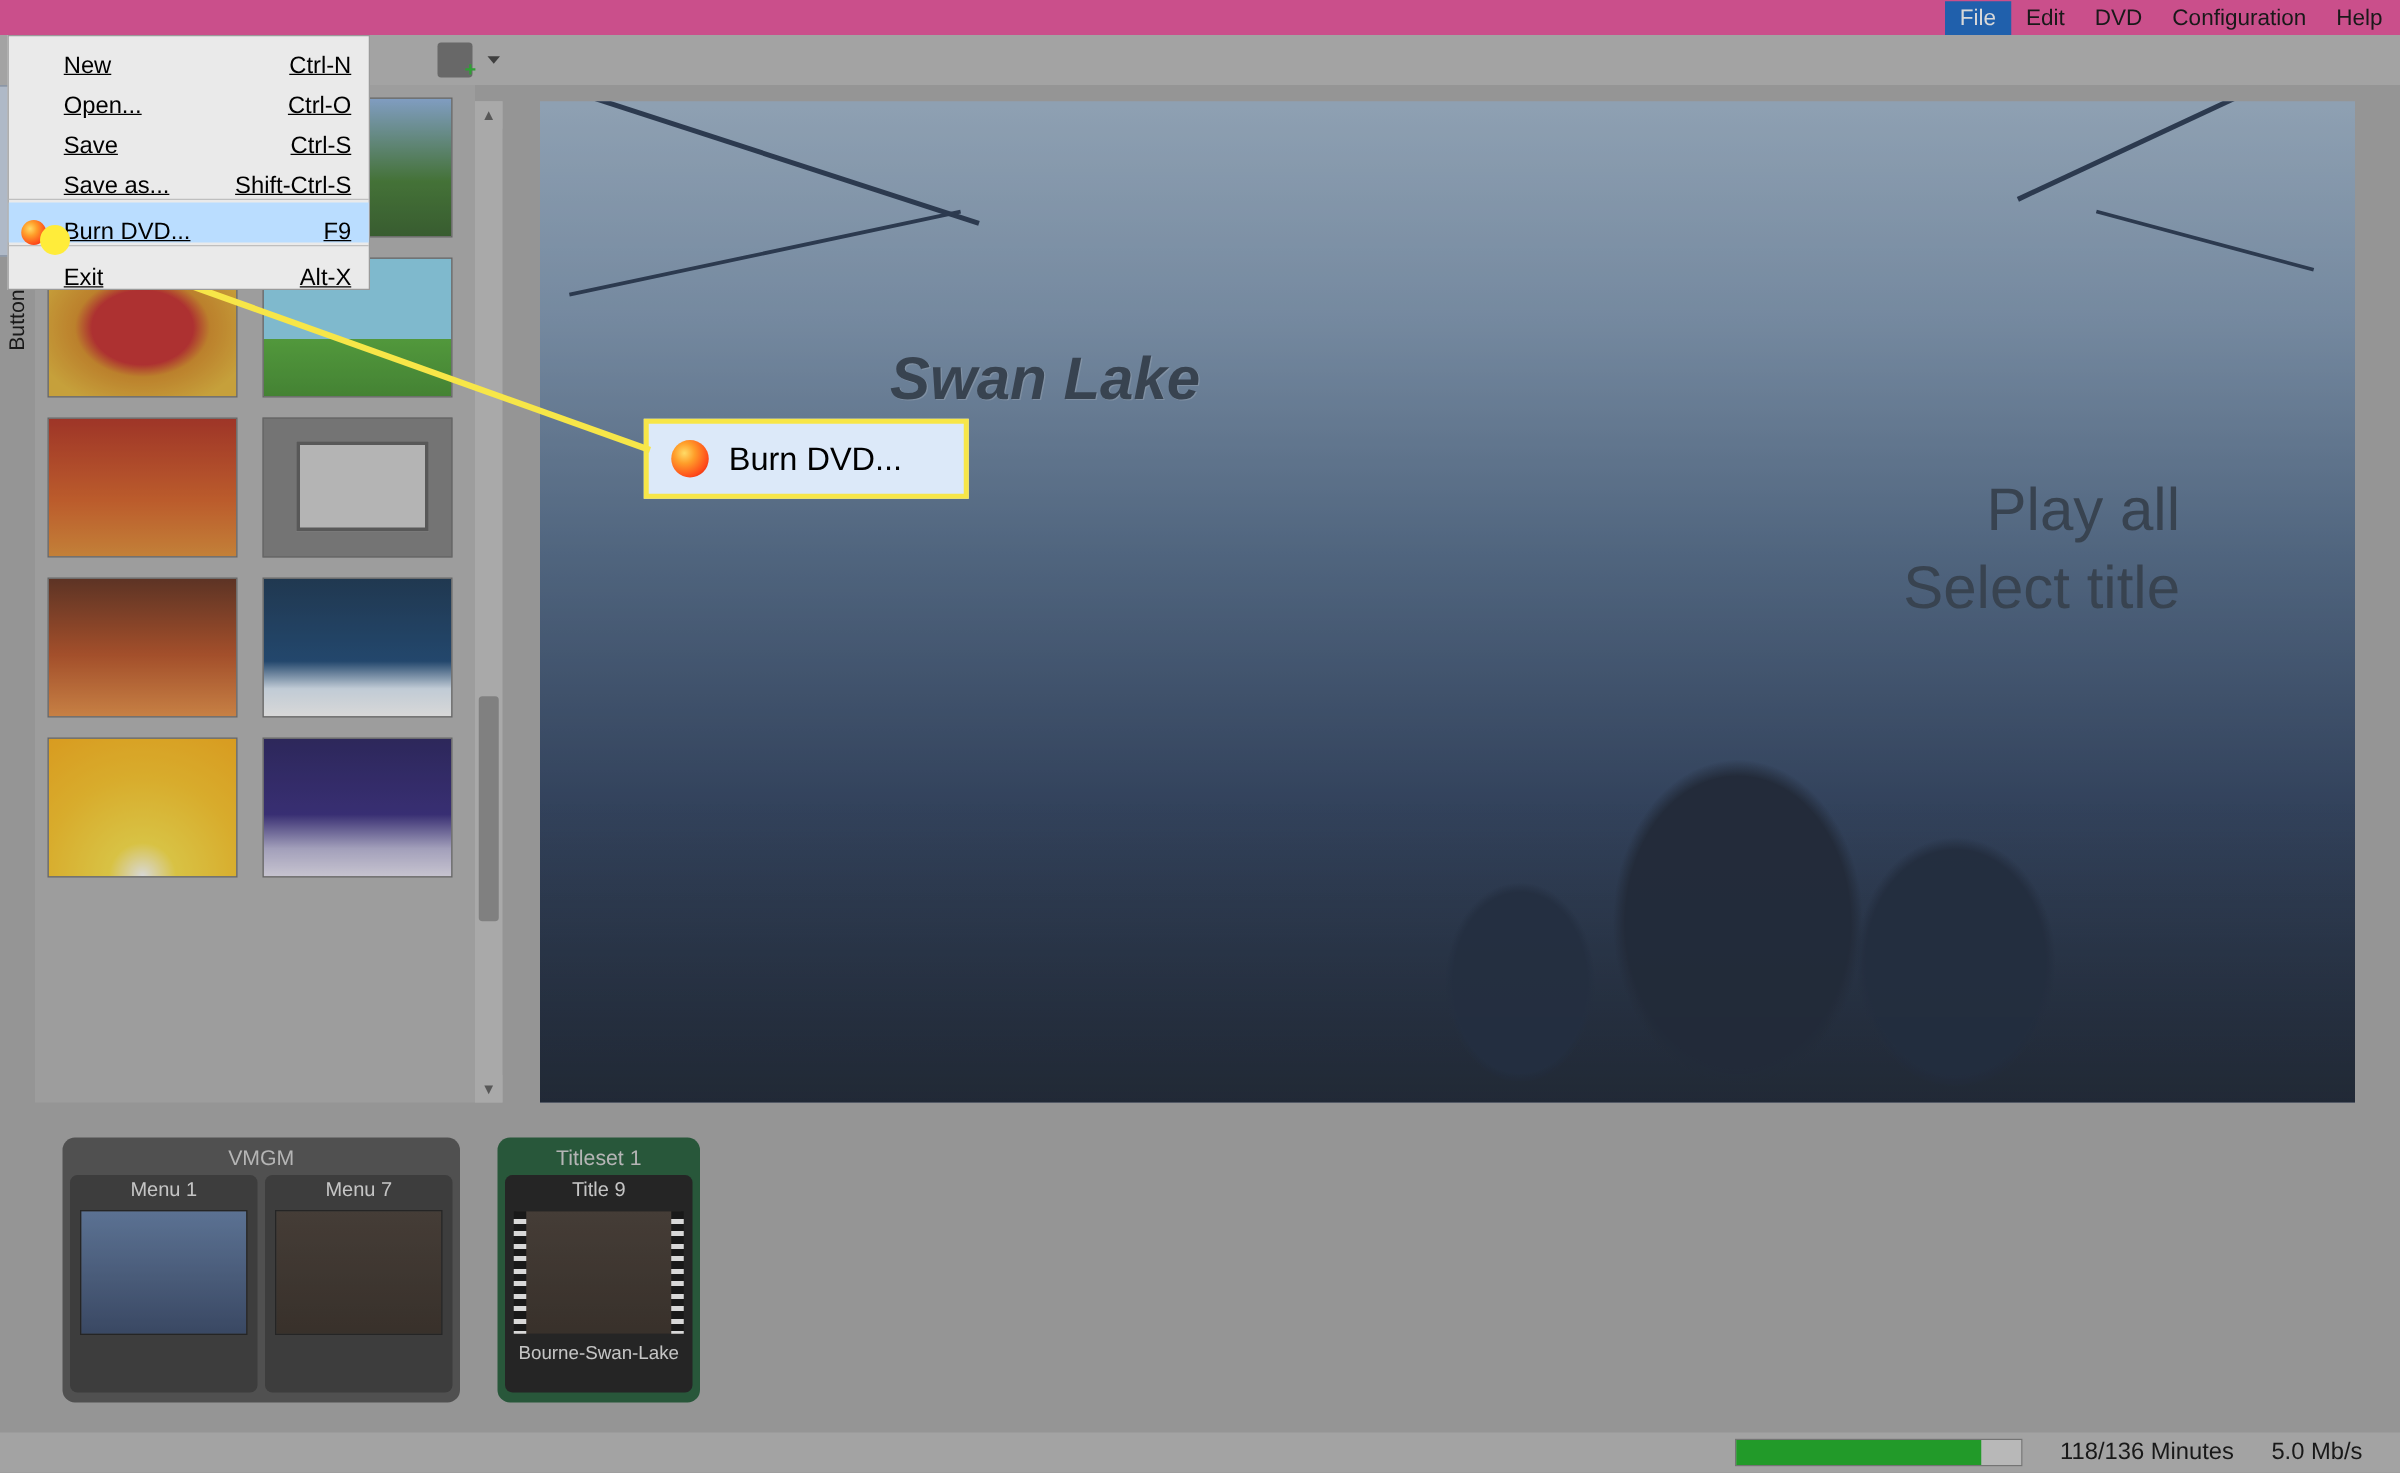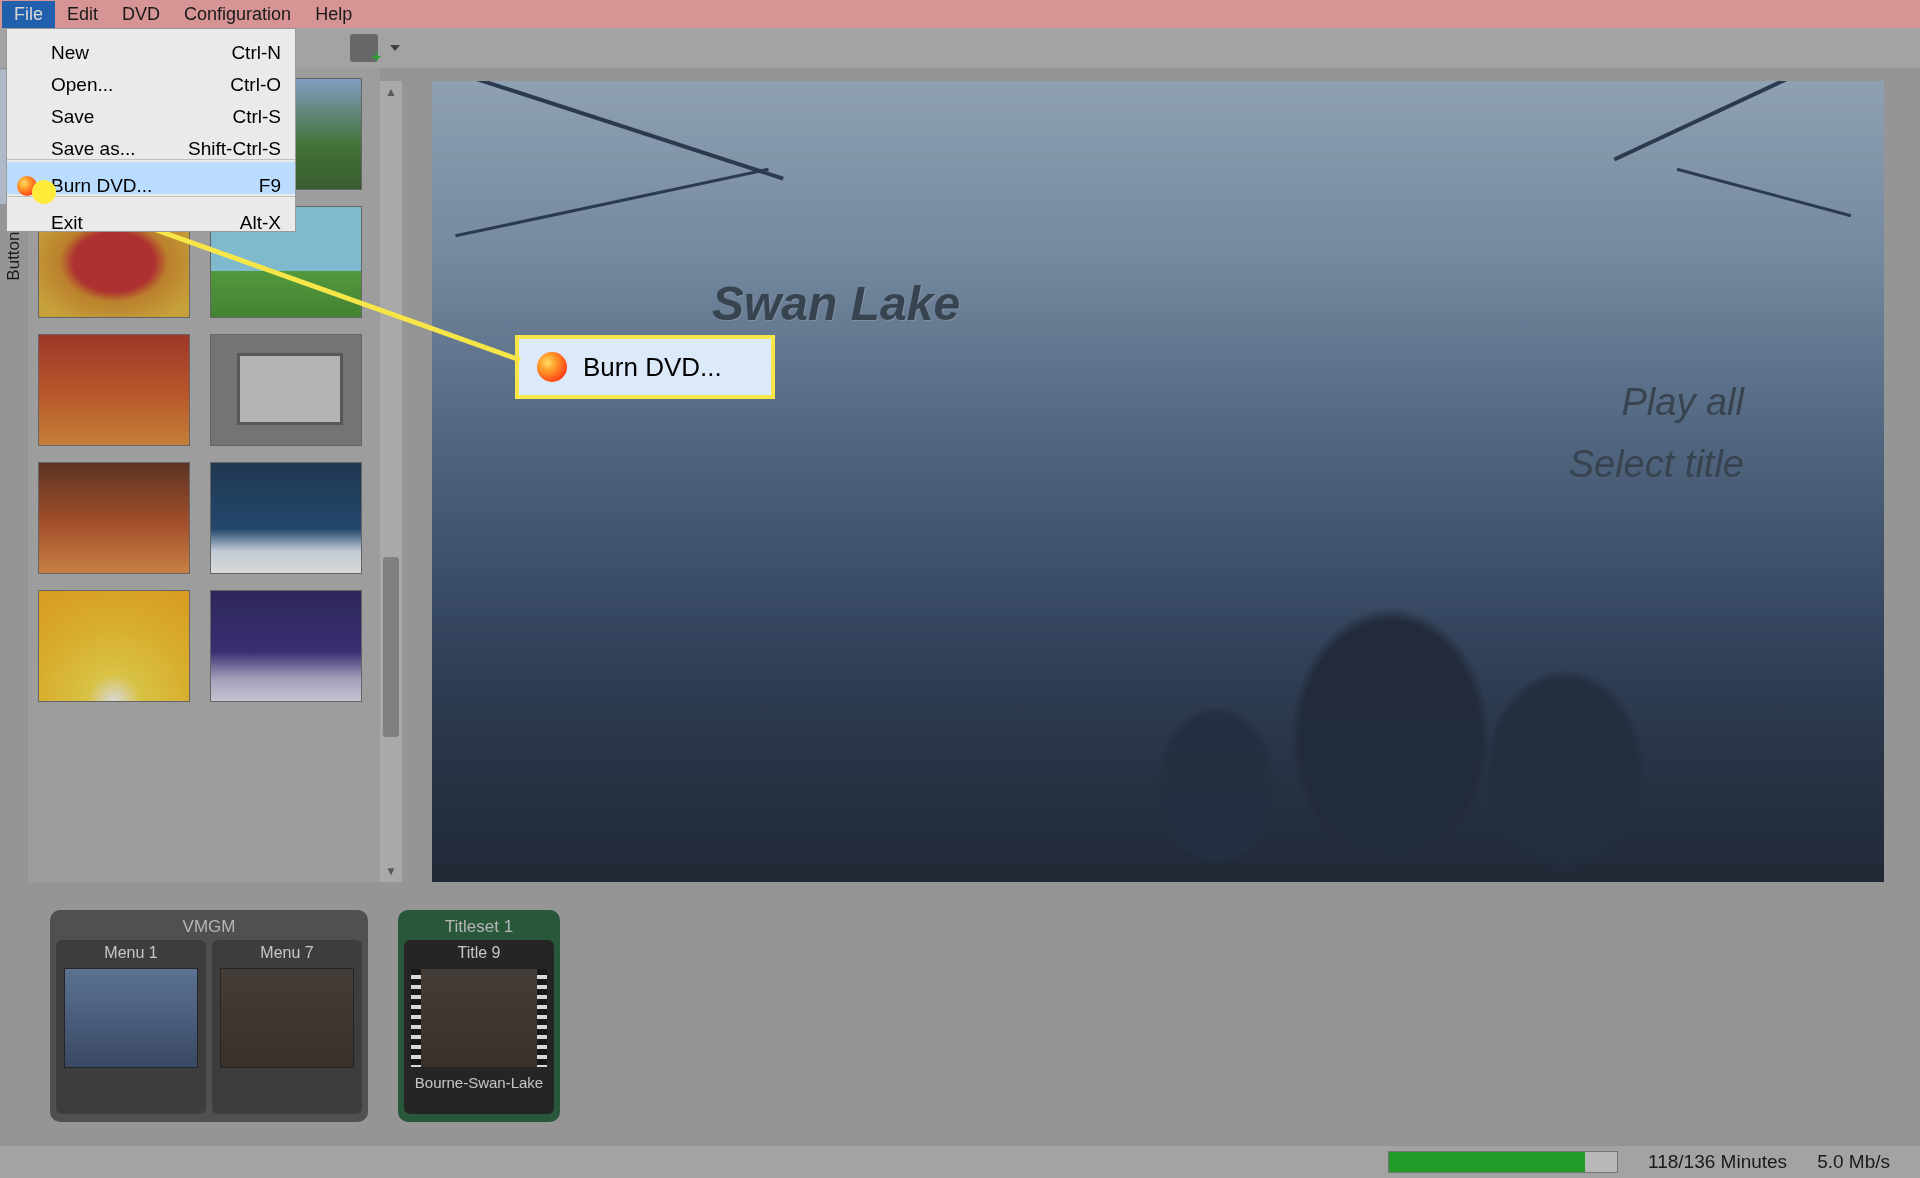--- a/index.html
+++ b/index.html
@@ -1,26 +1,26 @@
 <!DOCTYPE html>
 <html><head>
 <meta charset="utf-8">
 <style>
 * { margin:0; padding:0; box-sizing:border-box; font-family:"Segoe UI",Tahoma,sans-serif; }
 body { width:1920px; height:1178px; background:#a6a6a6; overflow:hidden; position:relative; }
 body::after { content:""; position:absolute; inset:0; background:rgba(100,100,100,0.25); pointer-events:none; }
 
 
-.menubar { height:28px; background:#fca5a5; display:flex; align-items:center; padding:0 2px; font-size:18px; }
+.menubar { height:28px; background:#ec4899; display:flex; align-items:center; padding:0 2px; font-size:18px;justify-content:flex-end; }
 .menubar span { padding:3px 12px; cursor:pointer; }
 .menubar span.open { background:#0a5fc4; color:#fff; }
 
 
 .dropdown { position:absolute; left:6px; top:28px; width:290px; background:#eaeaea; border:1px solid #9a9a9a; z-index:100; font-size:19px; }
-.dropdown .item { display:flex; justify-content:space-between; align-items:center; height:32px; padding:16px 14px 0 44px; cursor:pointer; }
+.dropdown .item { display:flex; justify-content:space-between; align-items:center; height:32px; padding:16px 14px 0 44px; cursor:pointer;text-decoration:underline; }
 .dropdown .item.hl { background:#baddff; }
 .dropdown .sep { height:1px; background:#bfbfbf; margin:2px 0; }
 .burn-icon { width:20px; height:20px; border-radius:50%; background:radial-gradient(circle at 35% 35%,#ffdb66 0%,#ff9e2a 30%,#ff4a1a 70%,#c41003 100%); margin-left:-34px; margin-right:14px; }
 
 
 .toolbar { height:40px; background:#b8b8b8; display:flex; align-items:center; padding-left:350px; gap:10px; }
 .toolbar .tool { width:28px; height:28px; background:#6a6a6a; border-radius:3px; position:relative; }
 .toolbar .tool::after { content:"+"; position:absolute; right:-3px; bottom:-4px; color:#1db624; font-weight:bold; font-size:16px; }
 .toolbar .drop { width:14px; height:14px; }
 .toolbar .drop svg { display:block; }
@@ -52,21 +52,21 @@
    radial-gradient(ellipse 160px 200px at 78% 86%,#0d1a30 0%,#0d1a30 45%,transparent 50%),
    radial-gradient(ellipse 120px 160px at 54% 88%,#0e1c33 0%,#0e1c33 45%,transparent 50%),
    linear-gradient(180deg,transparent 0%,transparent 70%,#0a1424 100%);
    opacity:0.9; }
 .branch { position:absolute; background:#1a2c48; }
 .b1{ left:0; top:40px; width:360px; height:4px; transform:rotate(18deg); }
 .b2{ left:20px; top:120px; width:320px; height:3px; transform:rotate(-12deg); }
 .b3{ right:60px; top:30px; width:220px; height:4px; transform:rotate(-25deg); }
 .b4{ right:30px; top:110px; width:180px; height:3px; transform:rotate(15deg); }
 .preview-title { position:absolute; left:280px; top:195px; font-size:48px; font-style:italic; font-weight:bold; color:#2a384a; text-shadow:1px 1px 0 rgba(255,255,255,.2); }
-.preview-link  { position:absolute; right:140px; font-size:38px; font-style:italic; color:#2a384a; }
+.preview-link  { position:absolute; right:140px; font-size:48px; color:#2a384a; }
 .pl1{ top:300px; } .pl2{ top:362px; }
 
 
 .scroll { position:absolute; left:380px; top:81px; width:22px; bottom:296px; background:#c0c0c0; }
 .scroll .arr { width:22px; height:22px; background:#c0c0c0; display:flex; align-items:center; justify-content:center; font-size:12px; color:#555; position:absolute; }
 .scroll .up{ top:0; } .scroll .dn{ bottom:0; }
 .scroll .track{ position:absolute; top:22px; bottom:22px; left:0; right:0; }
 .scroll .handle{ position:absolute; left:3px; right:3px; top:60%; height:180px; background:#8a8a8a; border-radius:3px; }
 
 

